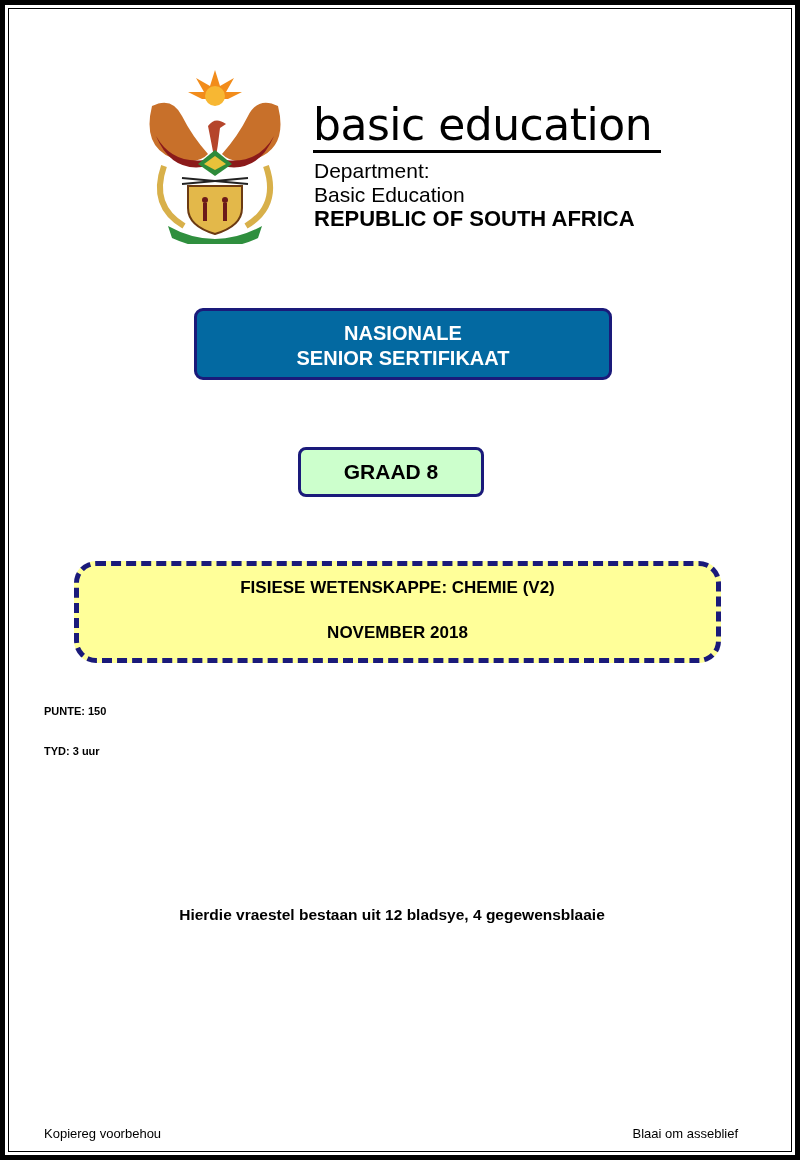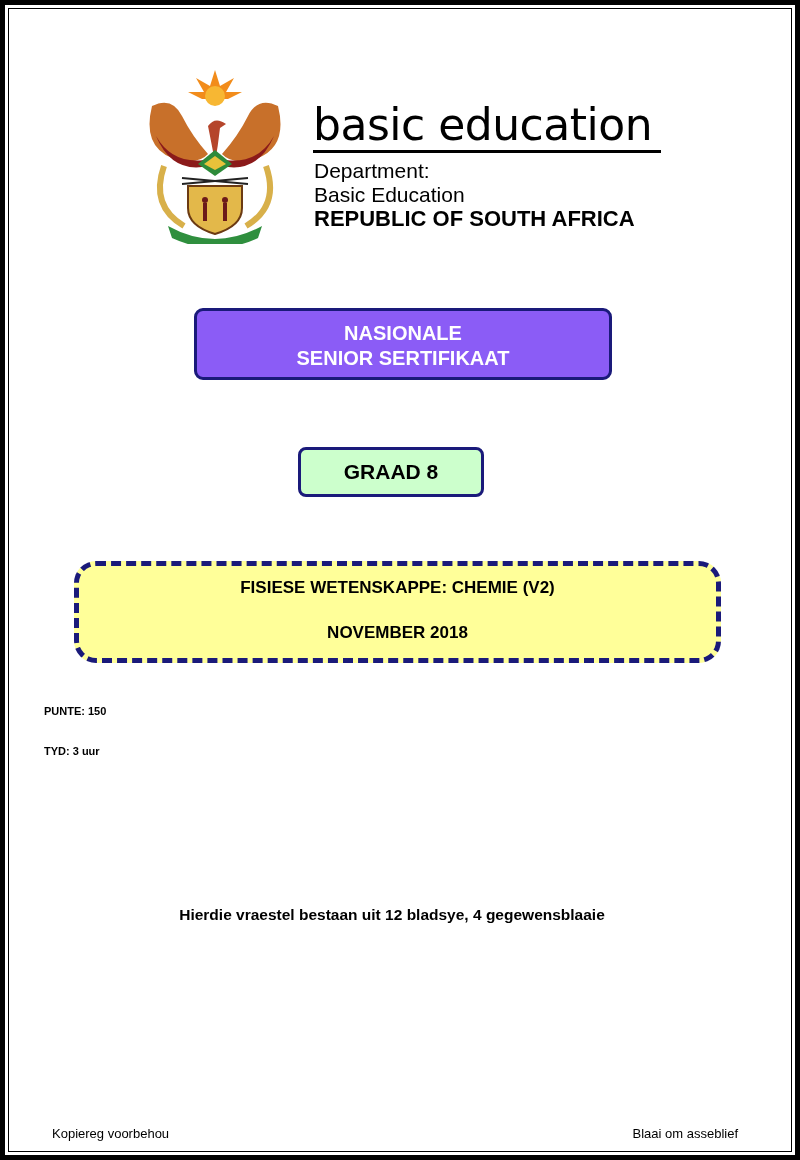--- a/index.html
+++ b/index.html
@@ -6,30 +6,30 @@
   body { width:800px; height:1160px; position:relative; overflow:hidden; font-family:"Liberation Sans", sans-serif; color:#000; }
   .outer-border { position:absolute; left:0; top:0; width:800px; height:1160px; box-sizing:border-box; border:5px solid #000; }
   .inner-border { position:absolute; left:8px; top:8px; right:8px; bottom:8px; border:1.5px solid #000; }
   .crest { position:absolute; left:142px; top:66px; width:146px; height:178px; }
   .brand-title { position:absolute; left:313px; top:100px; font-size:44px; line-height:50px; font-family:"DejaVu Sans", sans-serif; font-weight:normal; letter-spacing:-0.5px; }
   .brand-rule { position:absolute; left:313px; top:150px; width:348px; height:2.5px; background:#000; }
   .dept-line { position:absolute; left:314px; font-size:21px; line-height:24px; }
   .dept1 { top:159px; }
   .dept2 { top:183px; }
   .dept3 { top:207px; font-weight:bold; font-size:22px; }
-  .nss-box { position:absolute; left:194px; top:308px; width:418px; height:72px; box-sizing:border-box; background:#8b5cf6; border:3px solid #1a1a7a; border-radius:9px; color:#fff; text-align:center; font-weight:bold; font-size:20px; line-height:25px; padding-top:10px; }
+  .nss-box { position:absolute; left:194px; top:308px; width:418px; height:72px; box-sizing:border-box; background:#0369a1; border:3px solid #1a1a7a; border-radius:9px; color:#fff; text-align:center; font-weight:bold; font-size:20px; line-height:25px; padding-top:10px; }
   .grade-box { position:absolute; left:298px; top:447px; width:186px; height:50px; box-sizing:border-box; background:#ccffcc; border:3px solid #1a1a7a; border-radius:8px; text-align:center; font-weight:bold; font-size:21px; line-height:44px; }
   .subject-box { position:absolute; left:74px; top:561px; width:647px; height:102px; box-sizing:border-box; background:#ffff99; border:5px dashed #1a1a7a; border-radius:22px; text-align:center; font-weight:bold; font-size:17px; }
   .subject-line1 { position:absolute; left:0; right:0; top:12px; }
   .subject-line2 { position:absolute; left:0; right:0; top:57px; }
   .meta { position:absolute; left:44px; font-weight:bold; font-size:11px;text-align:center; }
   .meta-marks { top:705px; }
   .meta-time { top:745px; }
   .pages-note { position:absolute; left:100px; width:584px; top:905px; text-align:center; font-weight:bold; font-size:15.5px; line-height:19px; }
-  .footer-left { position:absolute; left:44px; top:1126px; font-size:13px;margin-left:8px; }
+  .footer-left { position:absolute; left:44px; top:1126px; font-size:13px; }
   .footer-right { position:absolute; right:62px; top:1126px; font-size:13px; }
 </style>
 </head>
 <body>
 
 <div class="outer-border"></div>
 <div class="inner-border"></div>
 
 <svg class="crest" viewBox="0 0 146 178">
 

